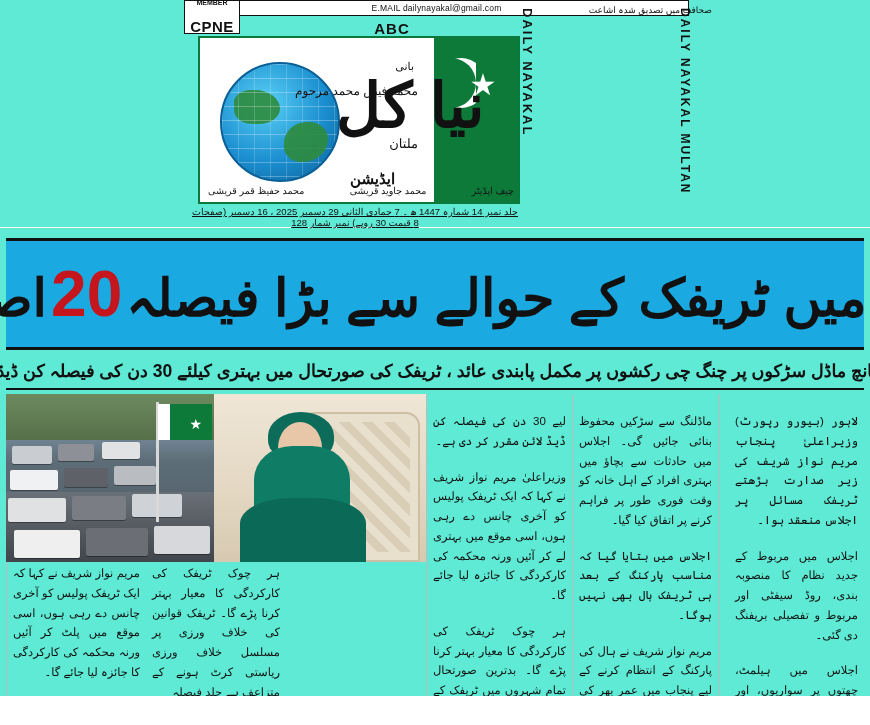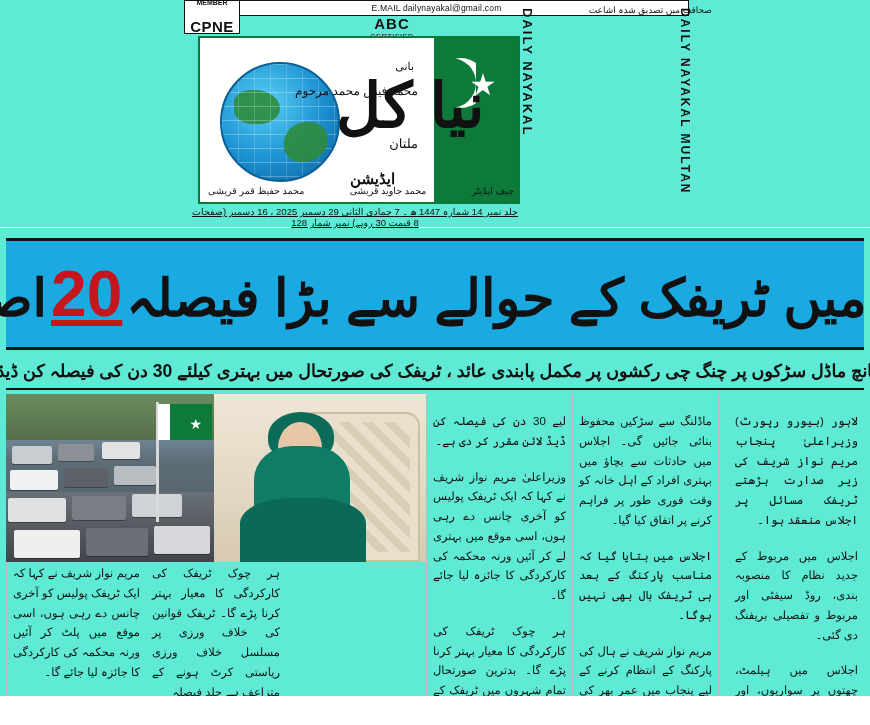--- a/index.html
+++ b/index.html
@@ -40,21 +40,21 @@
     align-items: center; justify-content: center;
     line-height: 1.05;
   }
   .cpne-box .m { font-size: 7px; font-weight: bold; color: #111; }
   .cpne-box .c { font-size: 15px; font-weight: bold; color: #111; letter-spacing: .5px; margin-top: 13px; }
 
   .abc-box {
     position: absolute;
     left: 350px; top: 16px; width: 84px; height: 34px;
     display: flex; flex-direction: column;
-    align-items: center; 
+    align-items: center; justify-content: center;
     line-height: 1.1;
   }
   .abc-box .a { font-size: 15px; font-weight: bold; color: #111; letter-spacing: 1px; }
   .abc-box .b { font-size: 7.5px; color: #111; letter-spacing: .5px; }
 
   .urdu-tag-right {
     position: absolute;
     right: 158px; top: 5px;
     font-size: 9px; color: #111;
   }
@@ -188,21 +188,21 @@
     border-top: 3px solid #111;
     border-bottom: 3px solid #111;
     display: flex; align-items: center; justify-content: center;
   }
   .banner-text {
     font-size: 52px; font-weight: bold; color: #111;
     direction: rtl; white-space: nowrap;
     letter-spacing: -1px;
   }
   .banner-text .num {
-    color: #c4161c; font-size: 64px; padding: 0 4px; text-decoration: underline;
+    color: #c4161c; font-size: 64px; padding: 0 4px;
   }
 
   
   .subhead {
     position: absolute;
     left: 6px; top: 354px; width: 858px; height: 36px;
     border-bottom: 2px solid #111;
     display: flex; align-items: center; justify-content: center;
   }
   .subhead-text {

